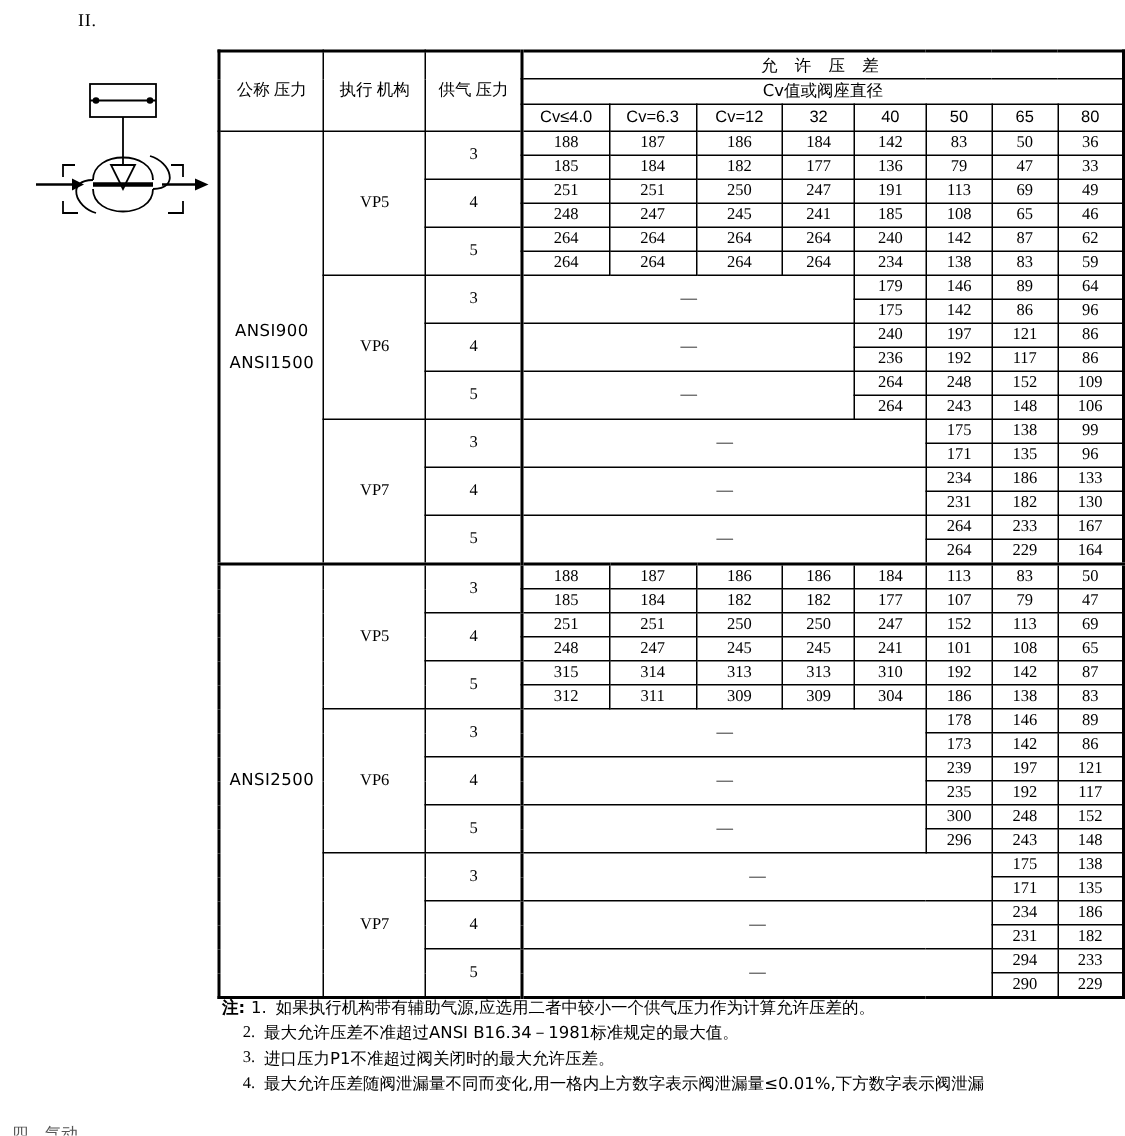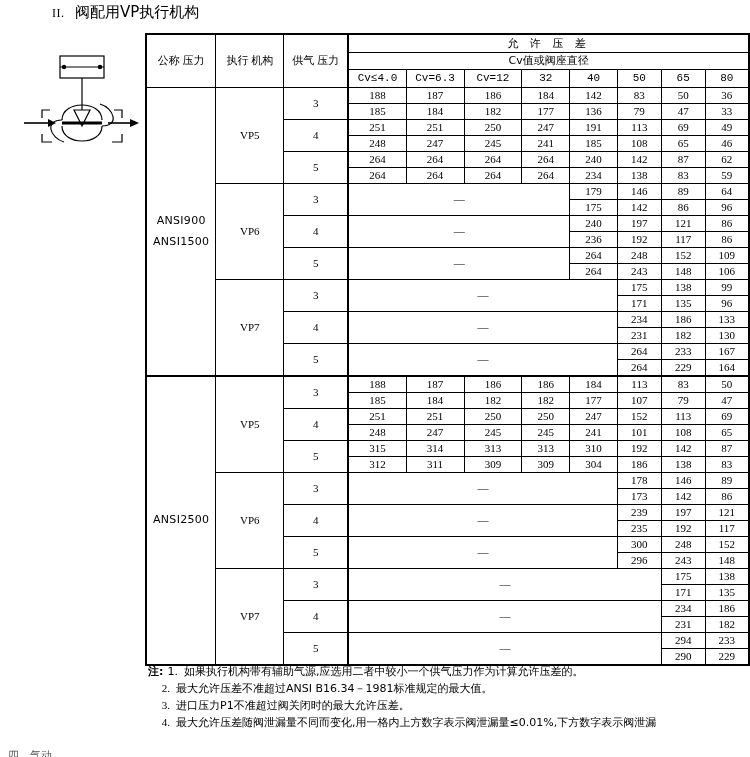--- a/index.html
+++ b/index.html
@@ -89,21 +89,21 @@
     font-family: "DejaVu Sans", sans-serif;
     font-size: 12px;
     letter-spacing: 4px;
   }
   .hdr-sub {
     font-family: "DejaVu Sans", sans-serif;
     font-size: 11px;
   }
   .hdr-cv {
     font-size: 11px;
-    font-family: Liberation Mono, monospace;
+    font-family: Liberation Sans, sans-serif;
   }
 
   .num {
     font-size: 11px;
     font-family: "Liberation Serif", serif;
     height: 15px;
   }
   .dash {
     font-size: 11px;
     font-family: "Liberation Serif", serif;
@@ -168,21 +168,20 @@
     overflow: hidden;
     height: 9px;
     white-space: nowrap;
   }
 </style>
 </head>
 <body>
 
 <div id="title-row">
   <span id="section-numeral">II.</span>
-  <span id="section-title">阀配用VP执行机构</span>
   <span id="unit-label">100kPa</span>
 </div>
 
 <div id="valve-diagram">
   <svg width="120" height="135" viewBox="0 0 120 135" xmlns="http://www.w3.org/2000/svg">
     <g stroke="#000" fill="none" stroke-width="1.2">
 
       <rect x="38" y="8" width="44" height="22"></rect>
       <line x1="38" y1="19" x2="82" y2="19"></line>
       <circle cx="42" cy="19" r="1.6" fill="#000"></circle>

